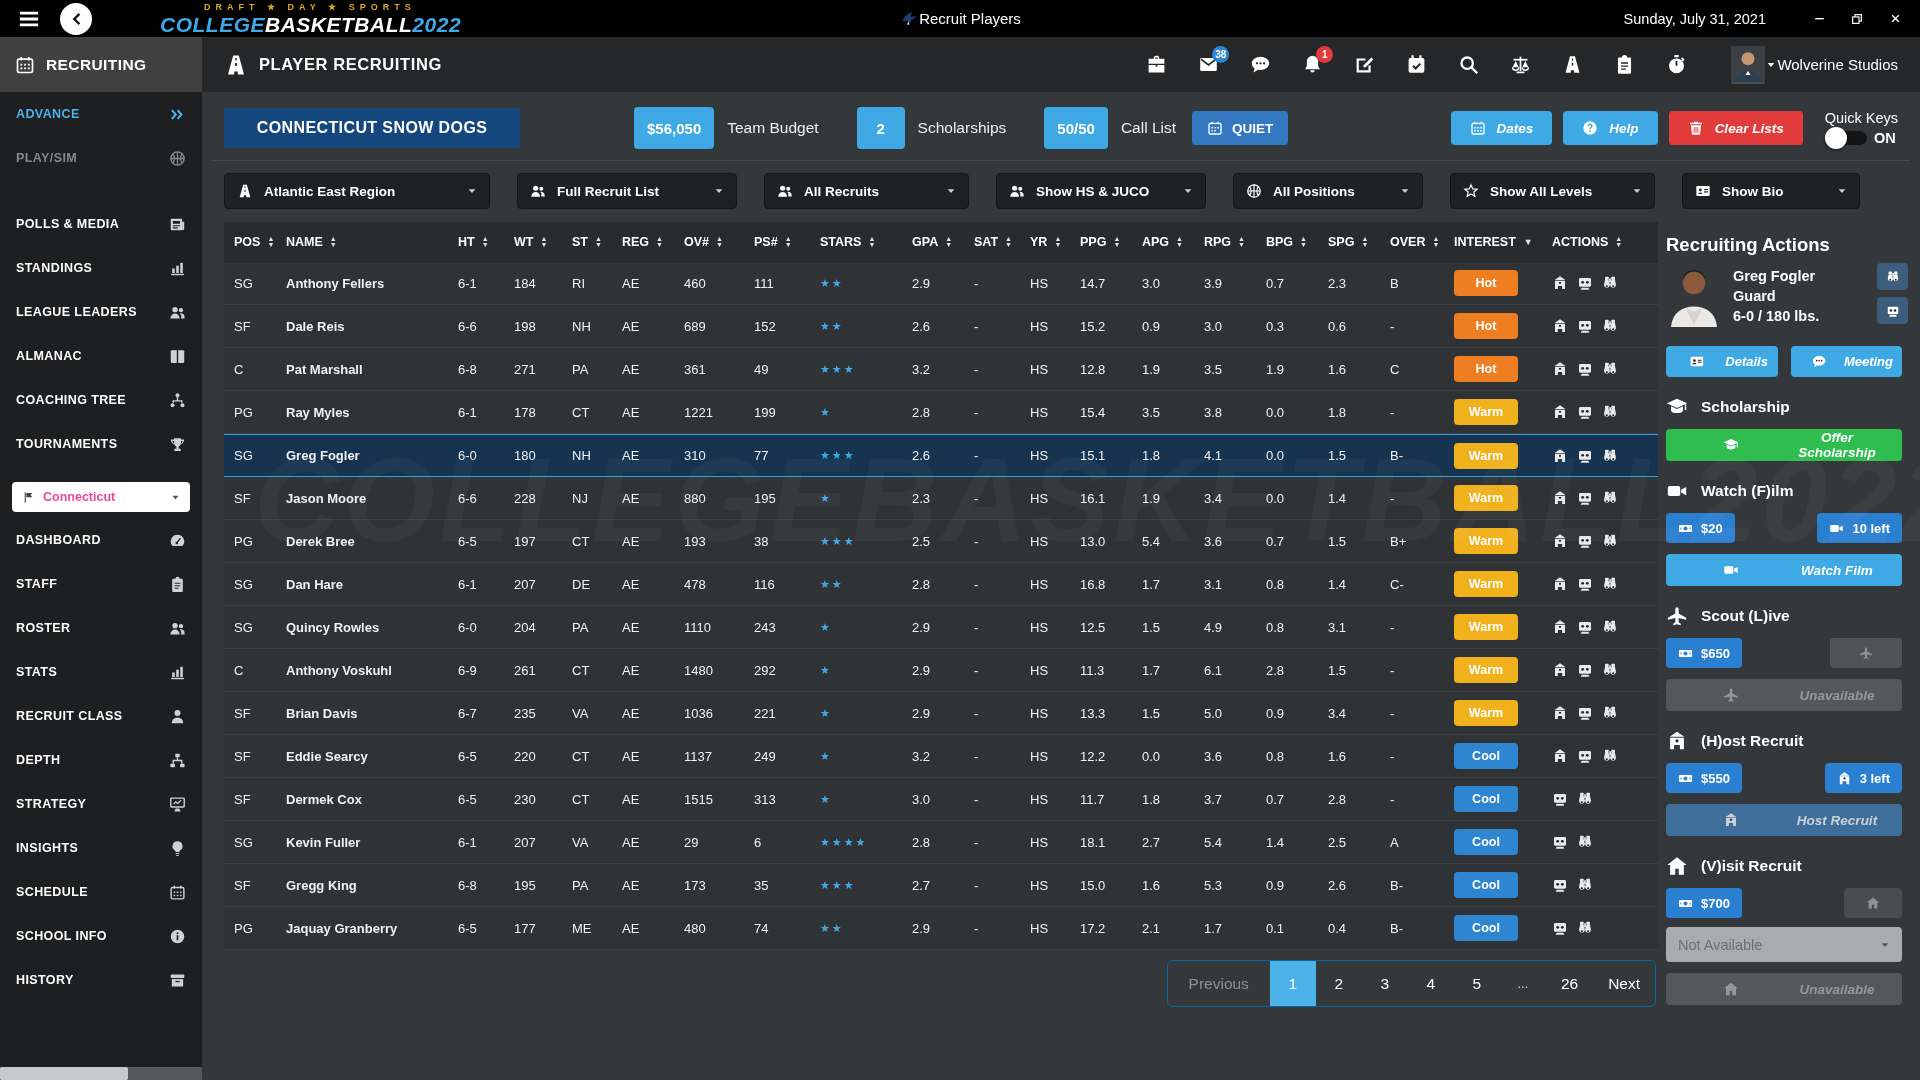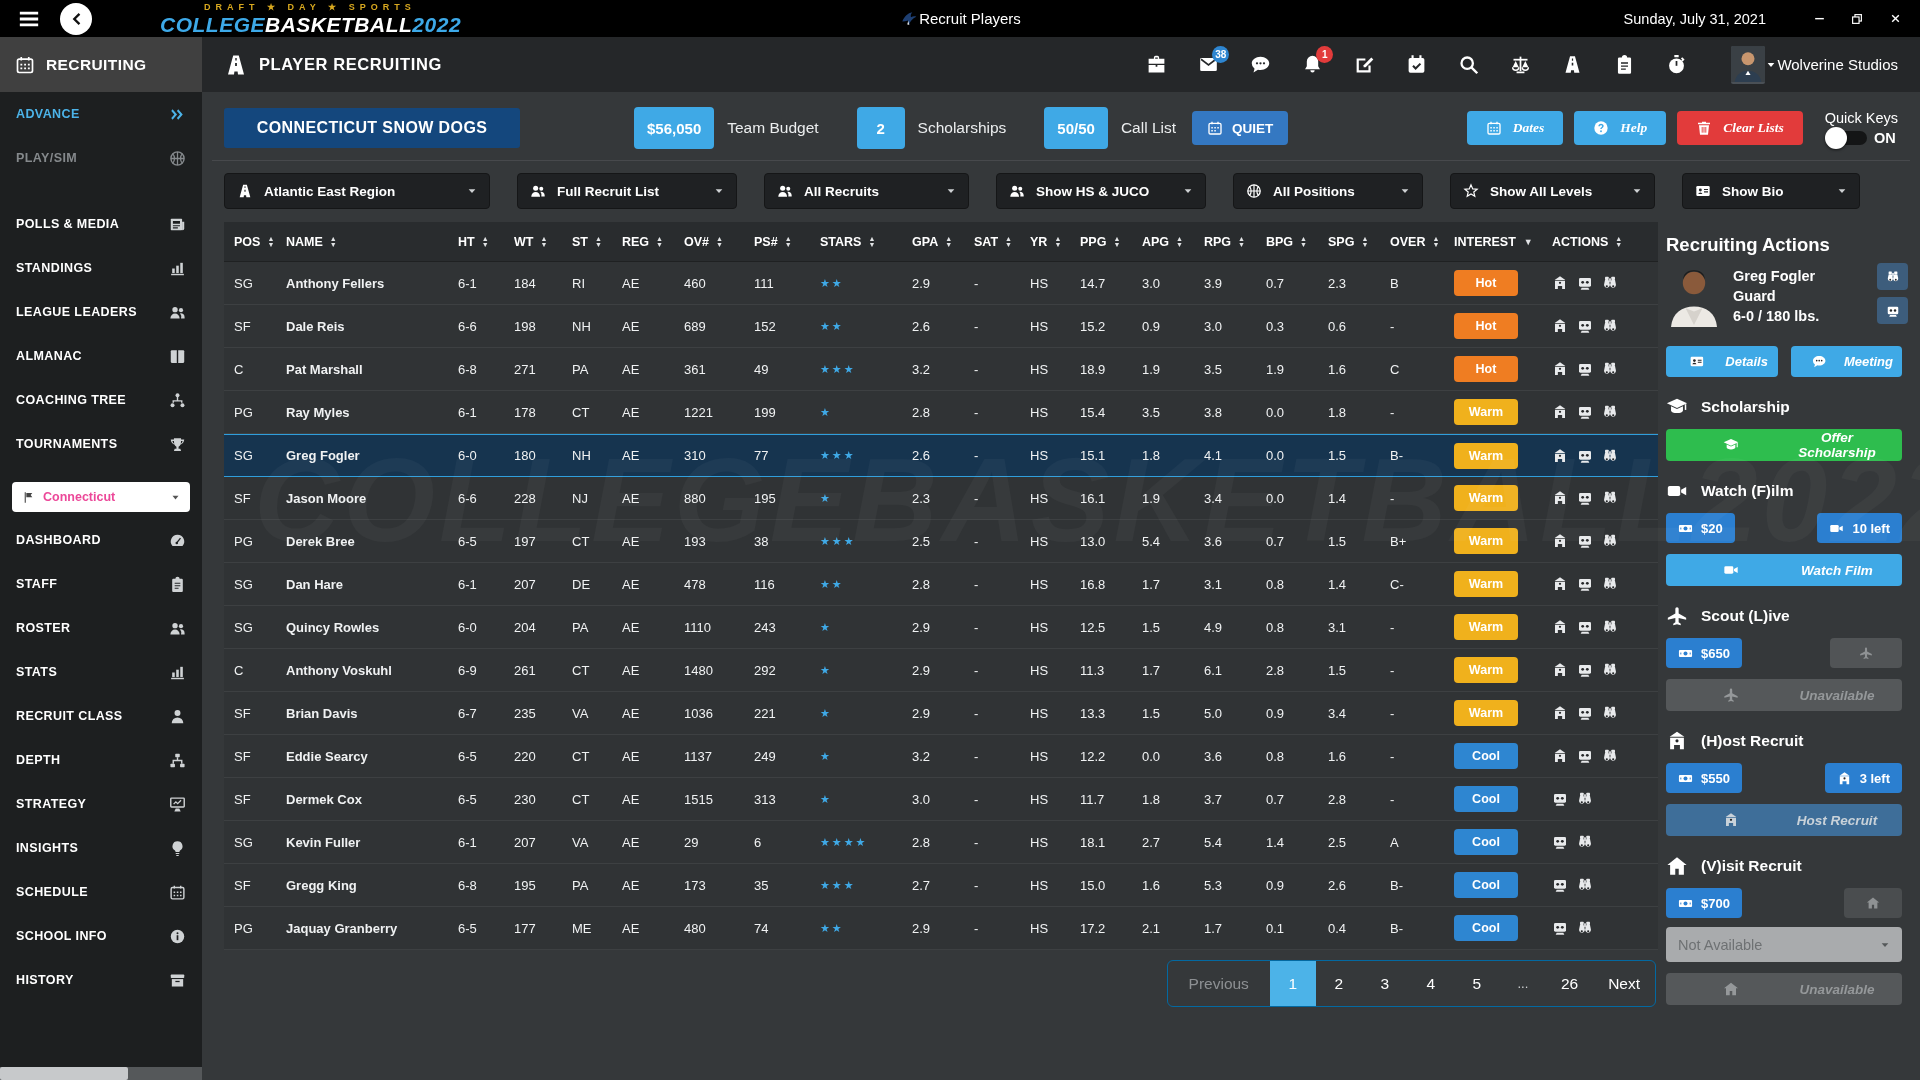--- a/index.html
+++ b/index.html
@@ -47,21 +47,21 @@
 
   
   .team-bar{display:flex;align-items:center;padding:15px 22px 11px;flex:none}
   .team-btn{width:296px;height:40px;background:#14477d;border:none;border-radius:3px;color:#fff;font-weight:bold;font-size:16px;letter-spacing:.4px;cursor:pointer;font-family:inherit}
   .stat{display:flex;align-items:center;margin-left:38px}
   .stat:first-of-type{margin-left:114px}
   .stat-badge{background:#3fa9e6;color:#fff;font-weight:bold;font-size:15px;height:42px;min-width:48px;padding:0 13px;border-radius:4px;display:flex;align-items:center;justify-content:center}
   .stat-label{color:#eceeef;font-size:15.5px;margin-left:13px}
   .quiet-btn{margin-left:16px;height:34px;background:#3478c2;border:none;border-radius:4px;color:#fff;font-weight:bold;font-size:13.5px;display:flex;align-items:center;gap:9px;padding:0 15px;cursor:pointer;font-family:inherit}
   .tb-actions{margin-left:auto;display:flex;align-items:center;gap:11px}
-  .pill-btn{height:34px;border:none;border-radius:4px;color:#fff;font-weight:bold;font-style:italic;font-size:13.5px;display:flex;align-items:center;gap:11px;padding:0 19px;cursor:pointer;font-family:Liberation Serif, serif}
+  .pill-btn{height:34px;border:none;border-radius:4px;color:#fff;font-weight:bold;font-style:italic;font-size:13.5px;display:flex;align-items:center;gap:11px;padding:0 19px;cursor:pointer;font-family:Liberation Sans, sans-serif}
   .pill-btn.sky{background:#3fa9e6}.pill-btn.red{background:#e23b3b}
   .quickkeys{display:flex;flex-direction:column;align-items:center;margin-left:22px;font-size:14.5px;gap:4px}
   .qk-row{display:flex;align-items:center;gap:7px}
   .qk-track{width:40px;height:14px;background:#141516;border-radius:7px;position:relative}
   .qk-knob{position:absolute;left:-2px;top:-4px;width:22px;height:22px;border-radius:50%;background:#fff;box-shadow:0 1px 3px rgba(0,0,0,.6)}
   .hr{height:1px;background:#47494c;margin:0 10px}
 
   
   .filters{display:flex;gap:27px;padding:12px 22px 13px;flex:none}
   .filter{background:#1f2123;border:1px solid #151617;border-radius:4px;height:36px;display:flex;align-items:center;gap:11px;padding:0 12px;font-size:13.5px;font-weight:bold;cursor:pointer}
@@ -903,21 +903,21 @@
               <div>6-8</div>
               <div>271</div>
               <div>PA</div>
               <div>AE</div>
               <div>361</div>
               <div>49</div>
               <div class="stars">★★★</div>
               <div>3.2</div>
               <div>-</div>
               <div>HS</div>
-              <div>18.9</div>
+              <div>12.8</div>
               <div>1.9</div>
               <div>3.5</div>
               <div>1.9</div>
               <div>1.6</div>
               <div>C</div>
               <div>
                 <span class="badge-int" style="background:#ef7d22">Hot</span>
               </div>
               <div class="acts">
                 <button class="act"><svg viewBox="0 0 24 24" fill="currentColor" style="width:100%;height:100%">

